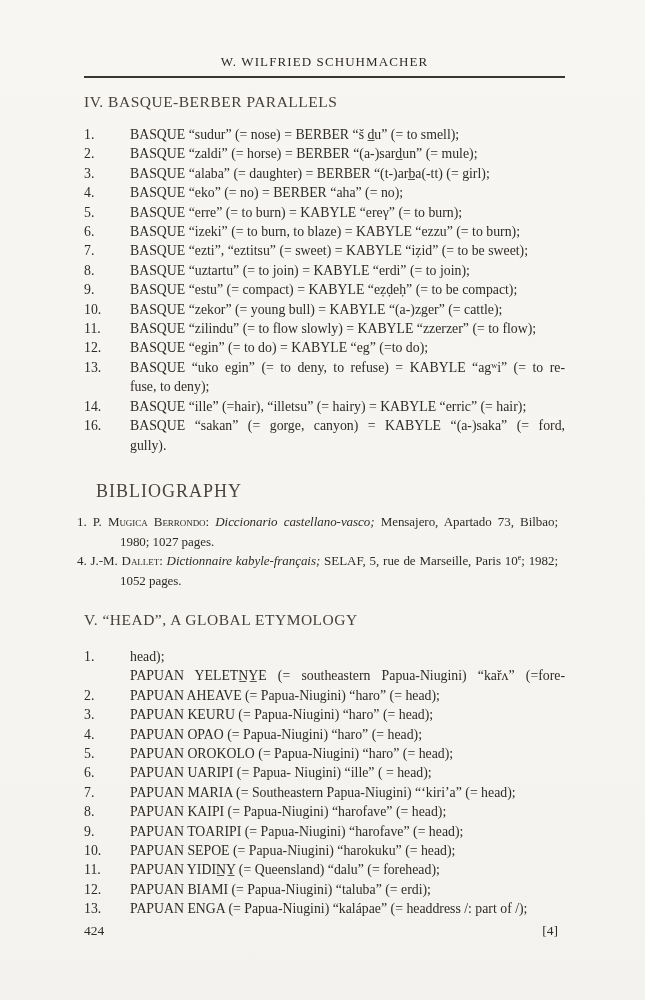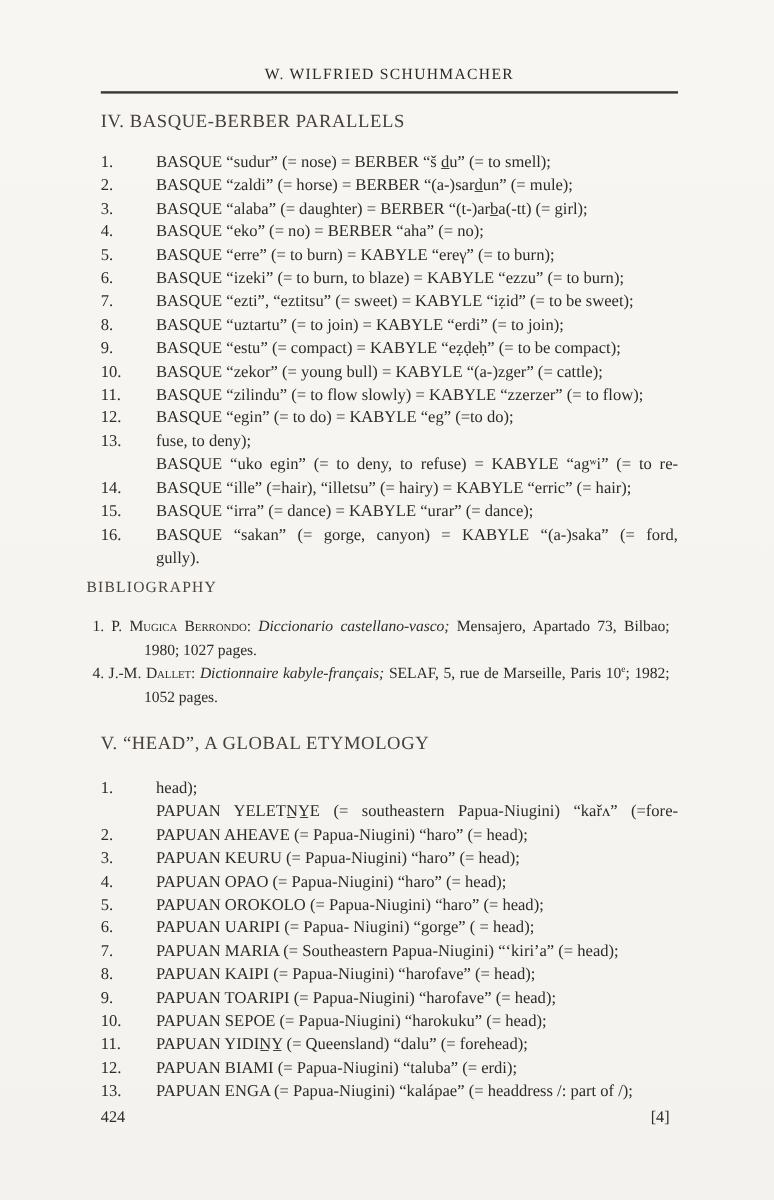--- a/index.html
+++ b/index.html
@@ -46,22 +46,22 @@
   }
   #list-iv { top: 125px; }
   #list-v  { top: 647px; }
   .li { display: flex; }
   .num { flex: 0 0 46px; }
   .txt { flex: 1 1 auto; min-width: 0; }
   .ln { display: block; }
   .jl { text-align: justify; text-align-last: justify; }
   .bib-heading {
     position: absolute;
-    top: 481px; left: 72px;
-    font-size: 13px;
+    top: 481px; left: 96px;
+    font-size: 18px;
     letter-spacing: 1px;
     color: #4a443d;
   }
   .bib-block {
     position: absolute;
     top: 512px; left: 77px; width: 481px;
     font-size: 13px;
     line-height: 19.5px;
     letter-spacing: -0.05px;
     color: #2f2b27;
@@ -162,34 +162,28 @@
       </div>
     <div class="li">
         <span class="num">12.</span>
         <span class="txt">
           <span class="ln">BASQUE “egin” (= to do) = KABYLE “eg” (=to do);</span>
         </span>
       </div>
     <div class="li">
         <span class="num">13.</span>
         <span class="txt">
+          <span class="ln jl">BASQUE “uko egin” (= to deny, to refuse) = KABYLE “agʷi” (= to re-</span>
           <span class="ln">fuse, to deny);</span>
-          <span class="ln jl">BASQUE “uko egin” (= to deny, to refuse) = KABYLE “agʷi” (= to re-</span>
         </span>
       </div>
     <div class="li">
         <span class="num">14.</span>
         <span class="txt">
           <span class="ln">BASQUE “ille” (=hair), “illetsu” (= hairy) = KABYLE “erric” (= hair);</span>
-        </span>
-      </div>
-    <div class="li">
-        <span class="num">15.</span>
-        <span class="txt">
-          <span class="ln">BASQUE “irra” (= dance) = KABYLE “urar” (= dance);</span>
         </span>
       </div>
     <div class="li">
         <span class="num">16.</span>
         <span class="txt">
           <span class="ln jl">BASQUE “sakan” (= gorge, canyon) = KABYLE “(a-)saka” (= ford,</span>
           <span class="ln">gully).</span>
         </span>
       </div>
   </div>
@@ -237,21 +231,21 @@
       </div>
     <div class="li">
         <span class="num">5.</span>
         <span class="txt">
           <span class="ln">PAPUAN OROKOLO (= Papua-Niugini) “haro” (= head);</span>
         </span>
       </div>
     <div class="li">
         <span class="num">6.</span>
         <span class="txt">
-          <span class="ln">PAPUAN UARIPI (= Papua- Niugini) “gorge” ( = head);</span>
+          <span class="ln">PAPUAN UARIPI (= Papua- Niugini) “ille” ( = head);</span>
         </span>
       </div>
     <div class="li">
         <span class="num">7.</span>
         <span class="txt">
           <span class="ln">PAPUAN MARIA (= Southeastern Papua-Niugini) “‘kiri’a” (= head);</span>
         </span>
       </div>
     <div class="li">
         <span class="num">8.</span>

